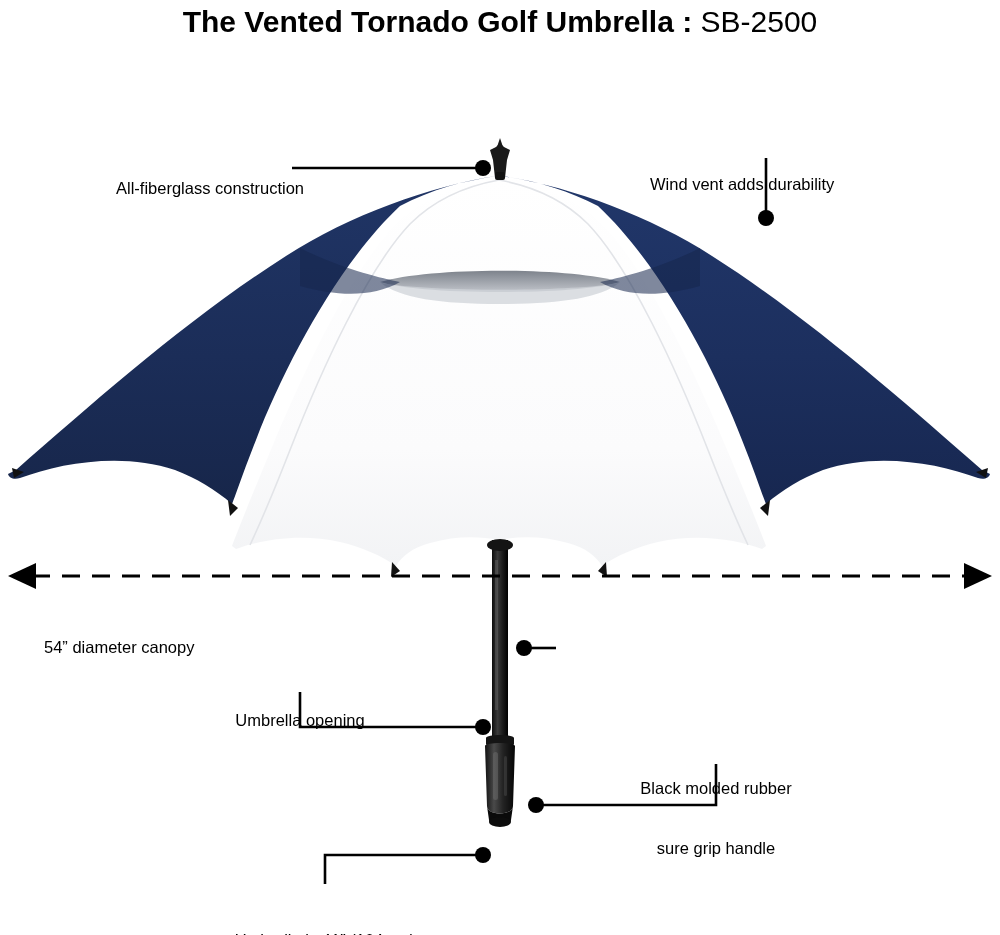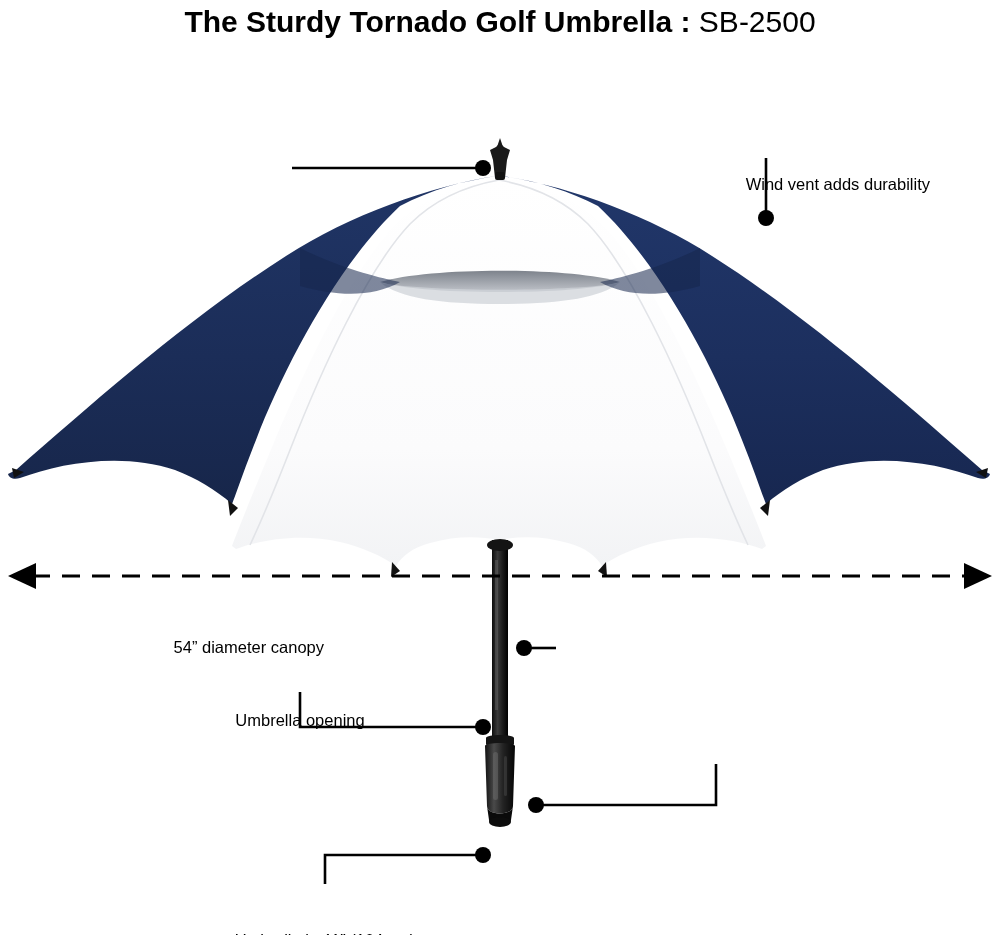--- a/index.html
+++ b/index.html
@@ -37,37 +37,37 @@
   }
   
   .label {
     position: absolute;
     font-size: 16.5px;
     line-height: 20px;
     color: #000000;
     white-space: pre;
   }
   .label.center { text-align: center; }
-  .label.left   { text-align: right; }
+  .label.left   { text-align: left; }
 
   
   #art {
     position: absolute;
     left: 0;
     top: 0;
     width: 1000px;
     height: 935px;
   }
 </style>
 </head>
 <body>
 
 <div id="stage">
 
-  <div class="title"><span class="bold">The Sturdy Tornado Golf Umbrella</span><span class="bold"> : </span><span class="light">SB-2500</span></div>
+  <div class="title"><span class="bold">The Vented Tornado Golf Umbrella</span><span class="bold"> : </span><span class="light">SB-2500</span></div>
 
   <svg id="art" viewBox="0 0 1000 935">
     <defs>
       <linearGradient id="navyGrad" x1="0" y1="0" x2="0" y2="1">
         <stop offset="0%" stop-color="#203566"></stop>
         <stop offset="55%" stop-color="#1b2d58"></stop>
         <stop offset="100%" stop-color="#17264a"></stop>
       </linearGradient>
       <linearGradient id="navyGradR" x1="0" y1="0" x2="0" y2="1">
         <stop offset="0%" stop-color="#21376a"></stop>
@@ -206,34 +206,39 @@
       <circle cx="483" cy="168" r="8"></circle>
       <circle cx="766" cy="218" r="8"></circle>
       <circle cx="524" cy="648" r="8"></circle>
       <circle cx="483" cy="727" r="8"></circle>
       <circle cx="536" cy="805" r="8"></circle>
       <circle cx="483" cy="855" r="8"></circle>
     </g>
   </svg>
 
   <div class="label center" style="left:80px; top:138px; width:260px;">
+    <div>All-fiberglass construction</div>
   </div>
 
   <div class="label left" style="left:650px; top:134px; width:280px;">
     <div>Wind vent adds durability</div>
   </div>
 
-  <div class="label left" style="left:44px; top:597px; width:260px;margin-left:20px;">
+  <div class="label left" style="left:44px; top:597px; width:260px;">
     <div>54” diameter canopy</div>
   </div>
 
 
   <div class="label center" style="left:180px; top:670px; width:240px;">
     <div>Umbrella opening</div>
   </div>
 
+  <div class="label center" style="left:596px; top:738px; width:240px;">
+    <div>Black molded rubber</div>
+    <div>sure grip handle</div>
+  </div>
 
   <div class="label center" style="left:205px; top:890px; width:240px;">
     <div>Umbrella is 41” (104 cm)</div>
     
   </div>
 
 </div>
 
 </body></html>

